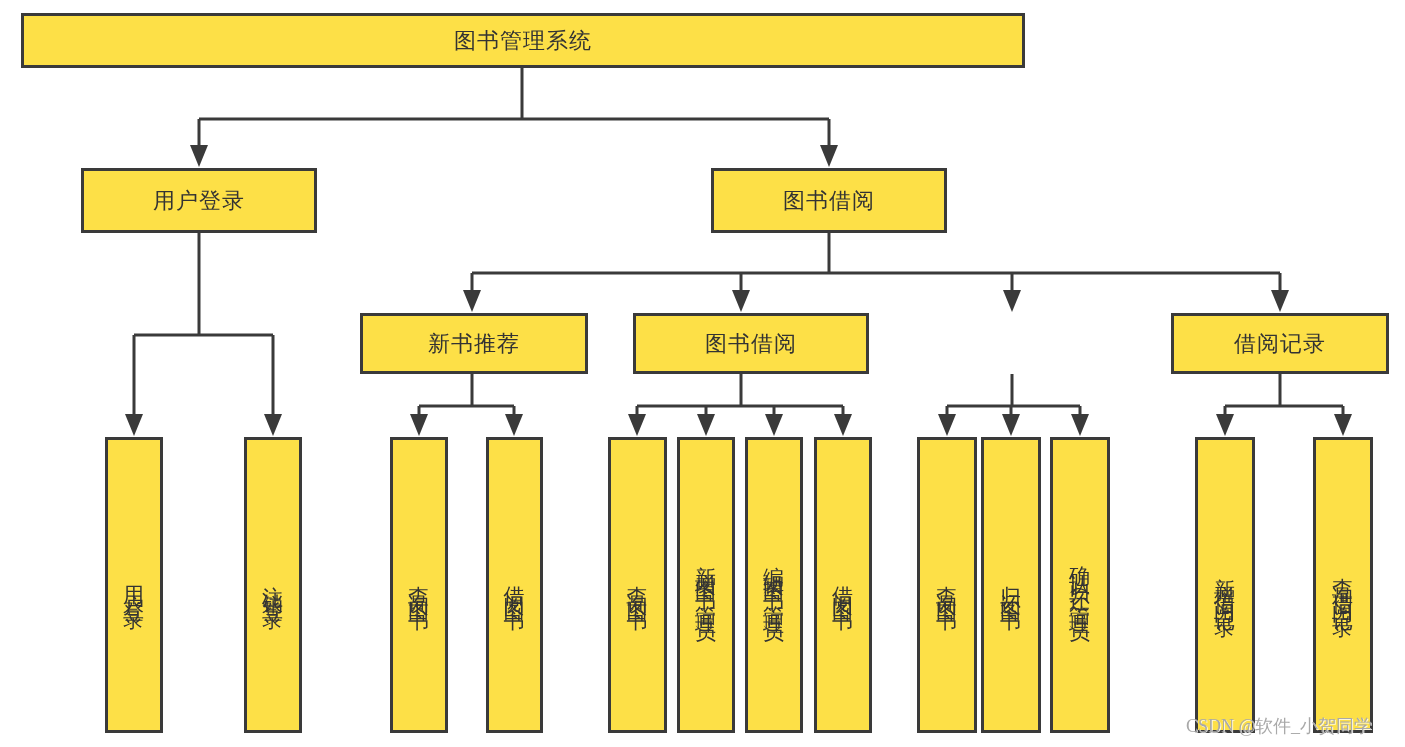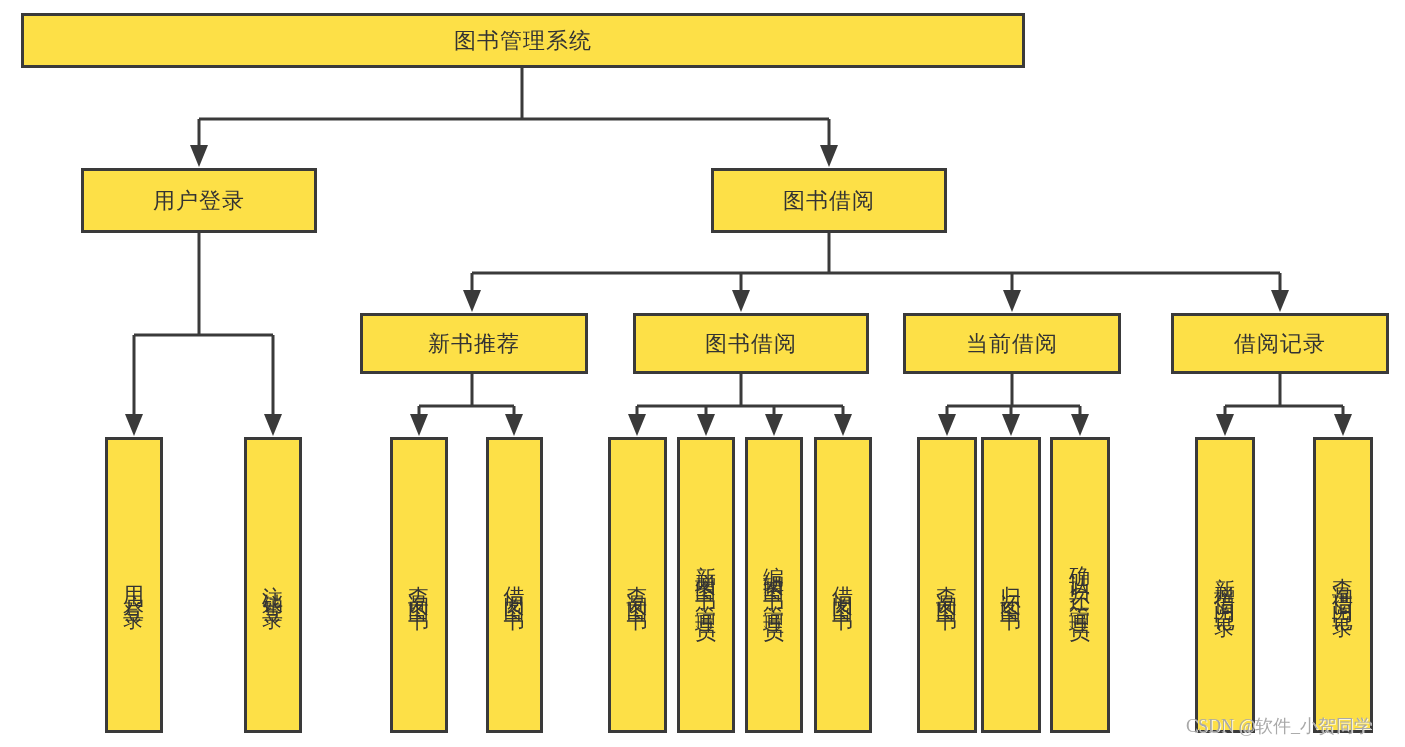--- a/index.html
+++ b/index.html
@@ -124,23 +124,20 @@
   <div class="hbox" style="left:711px; top:168px; width:236px; height:65px;">
     <span>图书借阅</span>
   </div>
 
   <div class="hbox" style="left:360px; top:313px; width:228px; height:61px;">
     <span>新书推荐</span>
   </div>
   <div class="hbox" style="left:633px; top:313px; width:236px; height:61px;">
     <span>图书借阅</span>
   </div>
-  <div class="hbox" style="left:903px; top:313px; width:218px; height:61px;">
-    <span>当前借阅</span>
-  </div>
   <div class="hbox" style="left:1171px; top:313px; width:218px; height:61px;">
     <span>借阅记录</span>
   </div>
 
   <div class="vbox" style="left:105px; top:437px; width:58px; height:296px;">
     <span>用户登录</span>
   </div>
   <div class="vbox" style="left:244px; top:437px; width:58px; height:296px;">
     <span>注销登录</span>
   </div>

